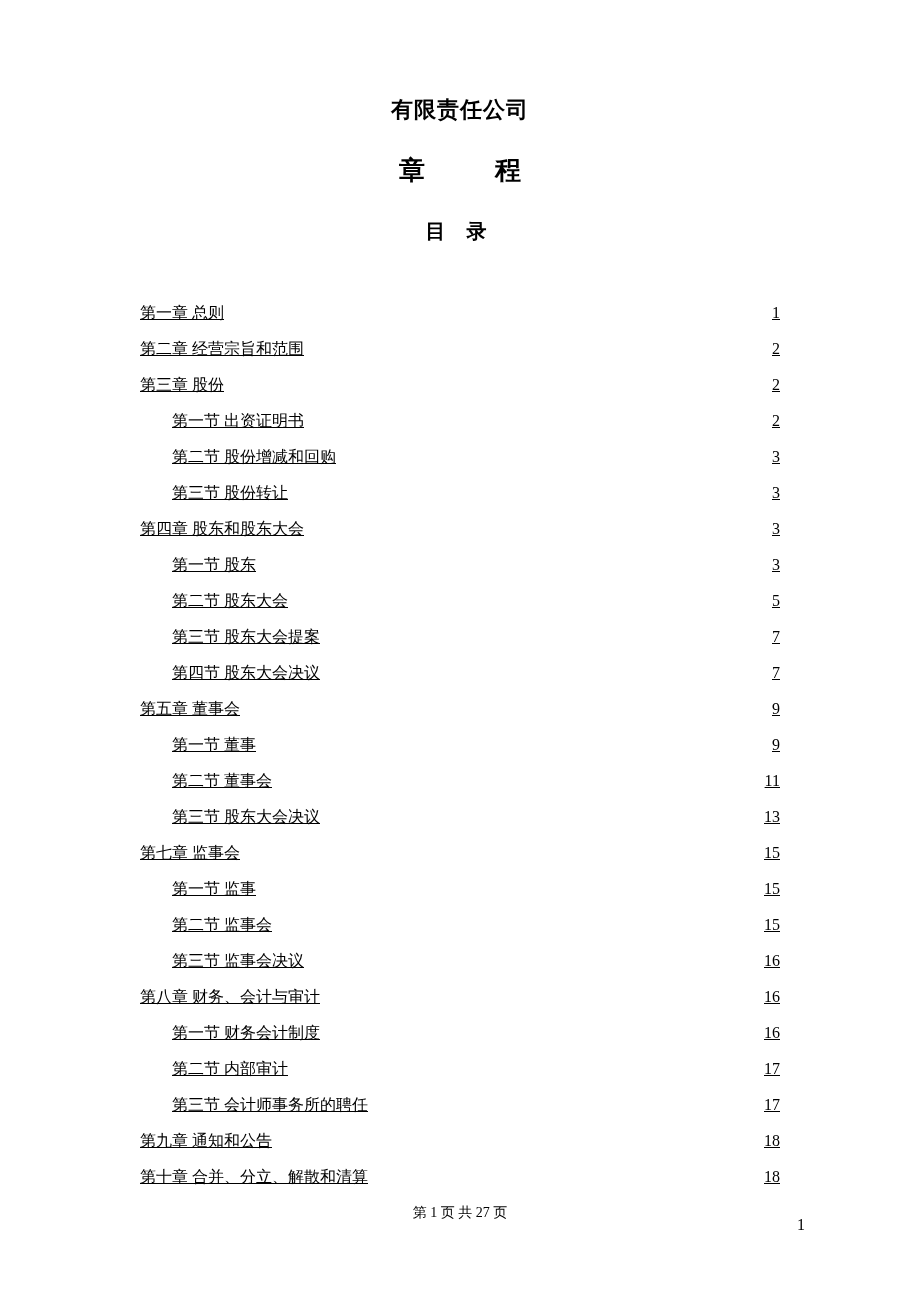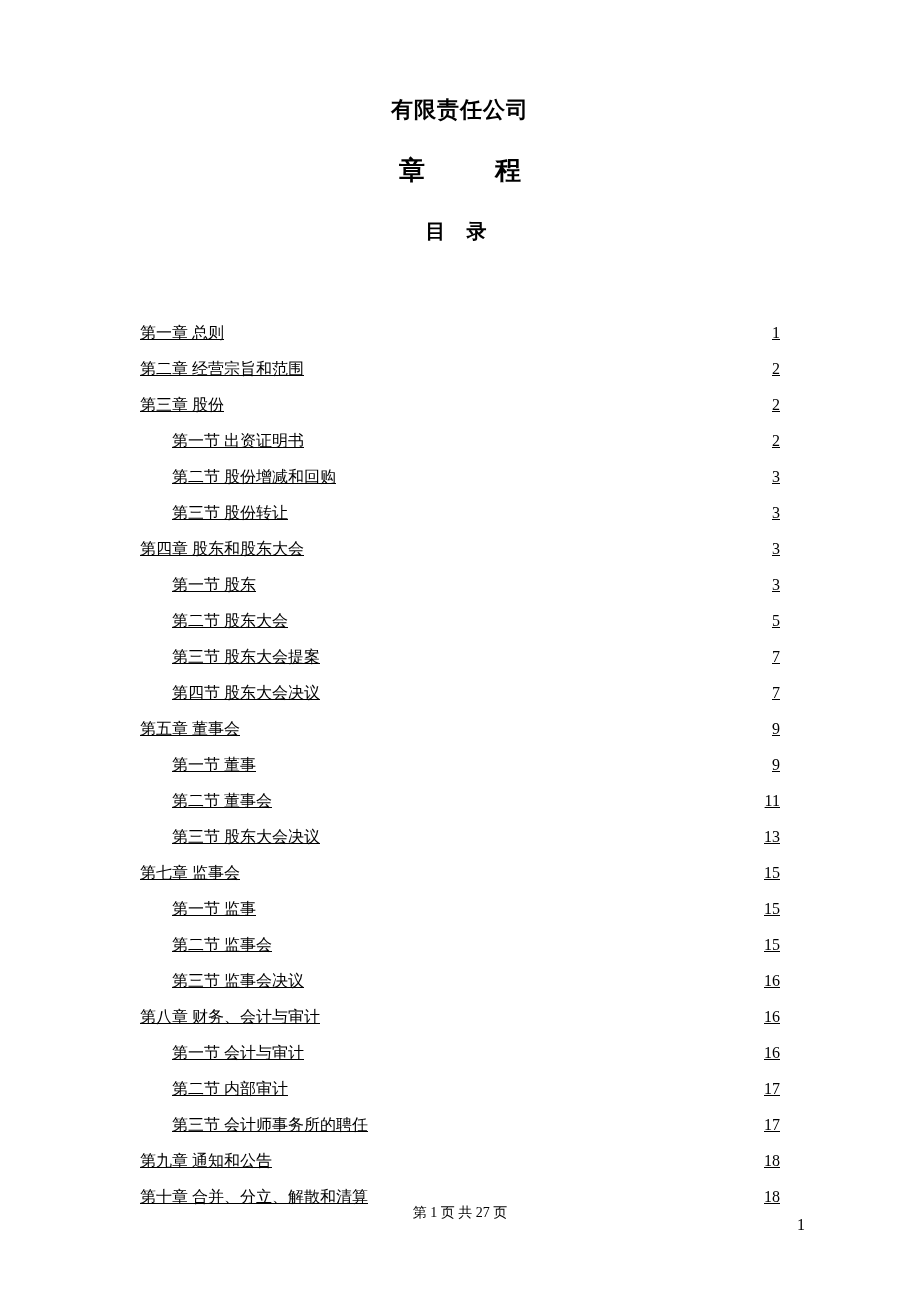--- a/index.html
+++ b/index.html
@@ -11,21 +11,21 @@
       position: relative;
       color: #000;
     }
     .page {
       padding: 95px 110px 40px 110px;
       height: 100%;
       position: relative;
     }
     .title-block {
       text-align: center;
-      margin-bottom: 80px;
+      margin-bottom: 60px;
     }
     .title-line1 {
       font-size: 22px;
       font-weight: bold;
       letter-spacing: 1px;
       margin-bottom: 28px;
     }
     .title-line2 {
       font-size: 26px;
       font-weight: bold;
@@ -166,21 +166,21 @@
       </div>
       <div class="toc-row section">
         <span class="toc-label">第三节 监事会决议</span>
         <span class="toc-page">16</span>
       </div>
       <div class="toc-row">
         <span class="toc-label">第八章  财务、会计与审计</span>
         <span class="toc-page">16</span>
       </div>
       <div class="toc-row section">
-        <span class="toc-label">第一节 会计与审计</span>
+        <span class="toc-label">第一节 财务会计制度</span>
         <span class="toc-page">16</span>
       </div>
       <div class="toc-row section">
         <span class="toc-label">第二节 内部审计</span>
         <span class="toc-page">17</span>
       </div>
       <div class="toc-row section">
         <span class="toc-label">第三节 会计师事务所的聘任</span>
         <span class="toc-page">17</span>
       </div>

